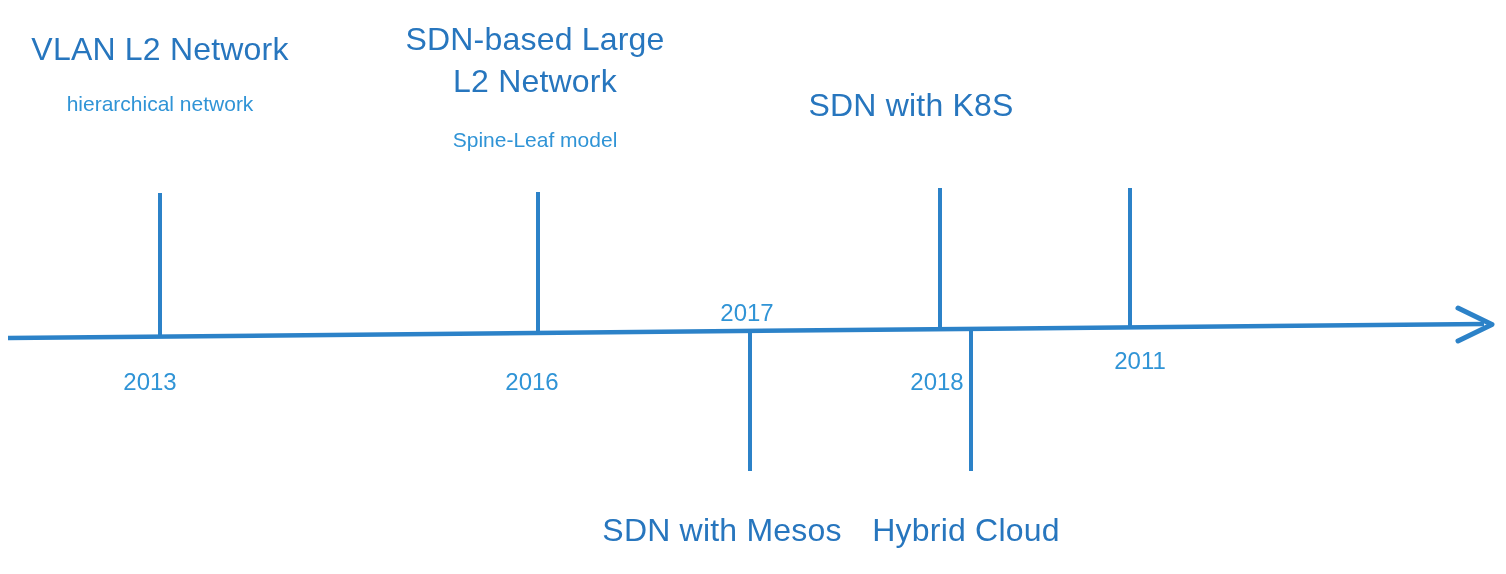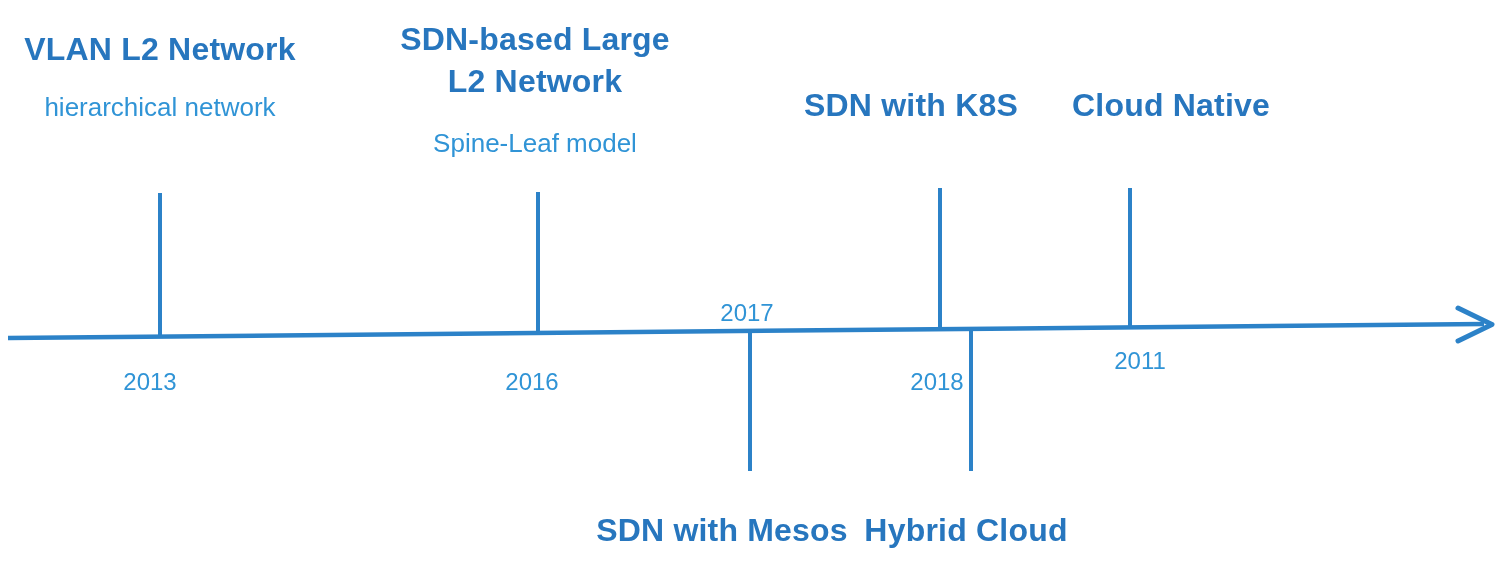--- a/index.html
+++ b/index.html
@@ -19,27 +19,27 @@
   .axis-svg{position:absolute;left:0;top:0;width:1506px;height:574px;}
   .label{
     position:absolute;
     transform:translateX(-50%);
     white-space:nowrap;
     text-align:center;
     line-height:1.32;
   }
   .heading{
     color:var(--heading);
-    font-weight:bold;
+    font-weight:normal;
     font-size:32px;
     letter-spacing:0.2px;
   }
   .subtitle{
     color:var(--light);
-    font-size:26px;
+    font-size:21px;
     text-align:right;
   }
   .year{
     color:var(--light);
     font-size:24px;
   }
   .stack span{display:block;}
 </style>
 </head>
 <body>
@@ -75,16 +75,15 @@
   <div class="label year" style="left:532px; top:366px;">2016</div>
 
   <div class="label year" style="left:747px; top:297px;">2017</div>
   <div class="label heading" style="left:722px; top:509px;">SDN with Mesos</div>
 
   <div class="label heading" style="left:911px; top:84px;">SDN with K8S</div>
 
   <div class="label year" style="left:937px; top:366px;text-align:right;">2018</div>
   <div class="label heading" style="left:966px; top:509px;">Hybrid Cloud</div>
 
-  <div class="label heading" style="left:1171px; top:84px;">Cloud Native</div>
   <div class="label year" style="left:1140px; top:345px;">2011</div>
 
 </div>
 
 </body></html>

